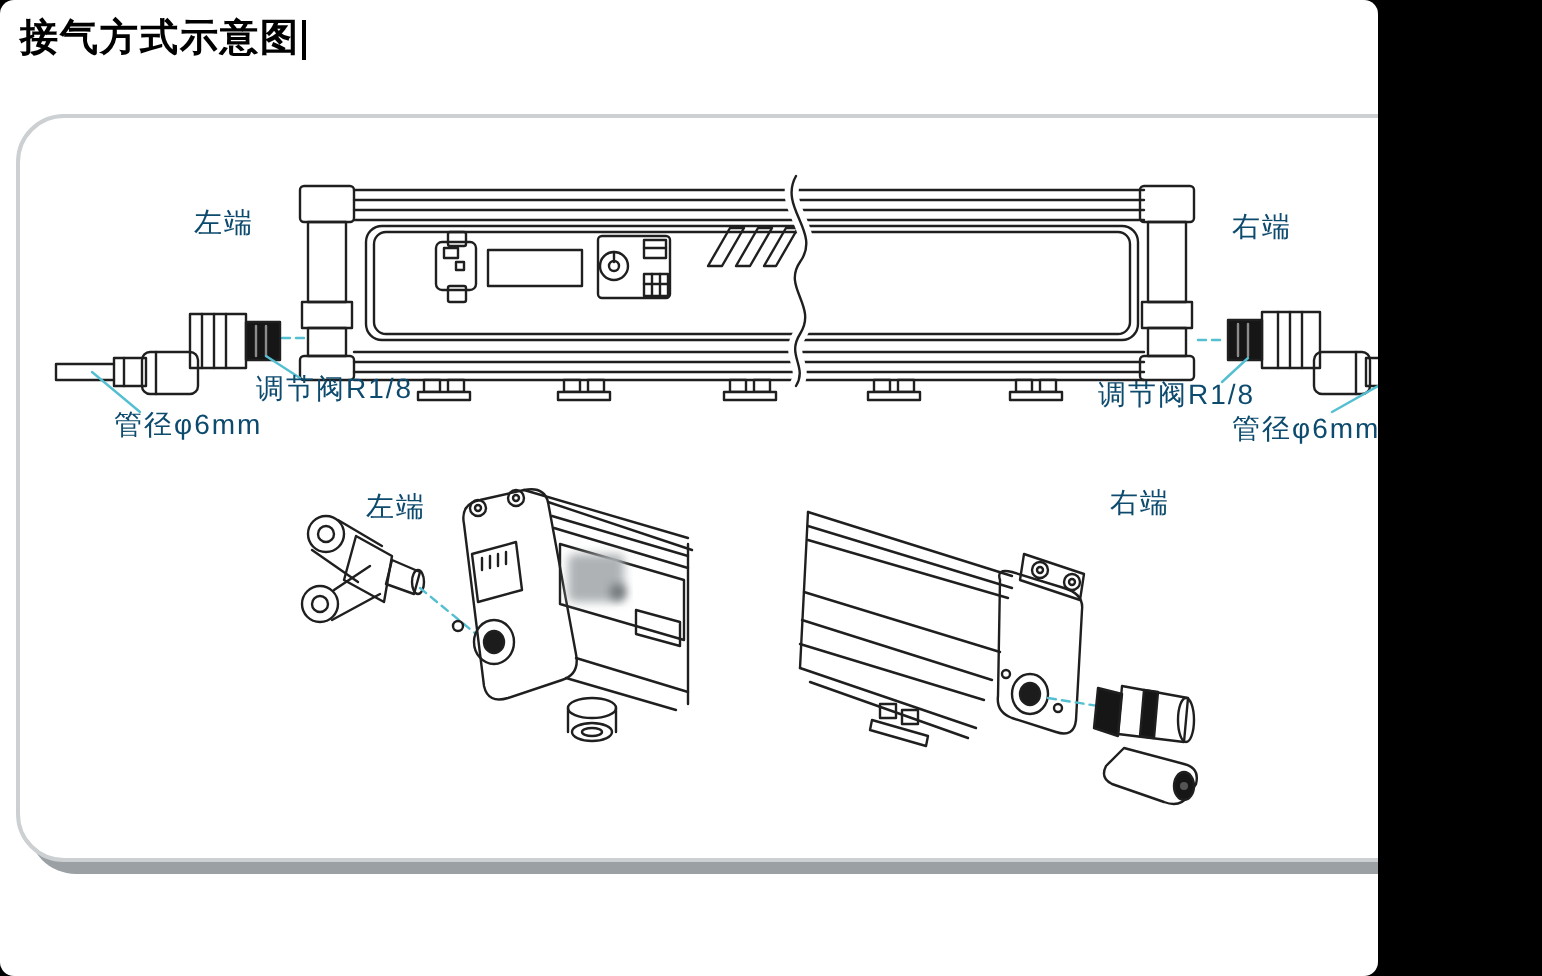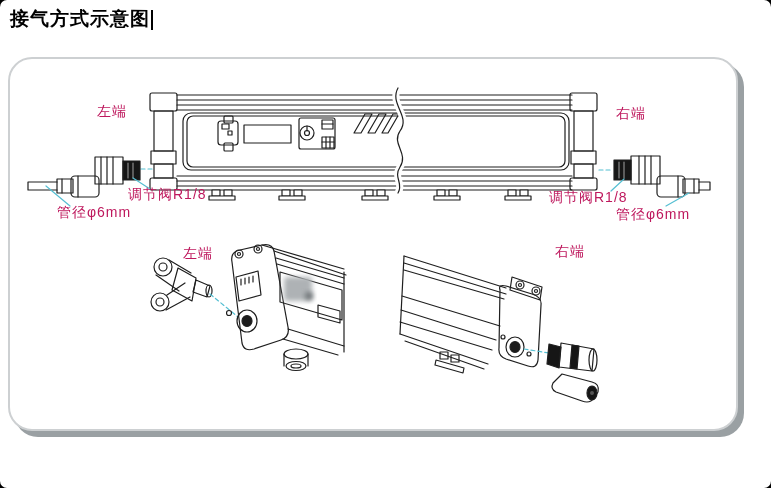--- a/index.html
+++ b/index.html
@@ -1,37 +1,37 @@
 <!DOCTYPE html>
 <html><head>
 <meta charset="utf-8">
 <style>
   html,body{margin:0;padding:0;background:#000;}
   .page{
-    position:relative;width:771px;height:488px;background:#fff;
+    position:relative;width:689px;height:488px;background:#fff;
     border-radius:7px;overflow:hidden;
     font-family:"Liberation Sans","DejaVu Sans",sans-serif;
   }
   .doc-title{
     position:absolute;left:10px;top:6px;
     font-size:19px;font-weight:700;color:#000;
     letter-spacing:1px;white-space:nowrap;
   }
   .text-cursor{
     display:inline-block;width:2px;height:20px;background:#000;
     vertical-align:middle;margin-left:1px;
   }
   .frame{
     position:absolute;left:8px;top:57px;width:726px;height:370px;
     border:2px solid #cdd0d2;border-radius:24px;
     box-shadow:6px 6px 0 #9aa0a3;background:#fff;
   }
   svg.art{position:absolute;left:0;top:0;}
   .lbl{
-    position:absolute;font-size:14px;color:#be185d;white-space:nowrap;
+    position:absolute;font-size:14px;color:#0c4a6e;white-space:nowrap;
     letter-spacing:1px;
   }
 </style>
 </head>
 <body>
 
 <div class="page">
 
   <div class="doc-title">
     <span>接气方式示意图</span><span class="text-cursor"></span>

